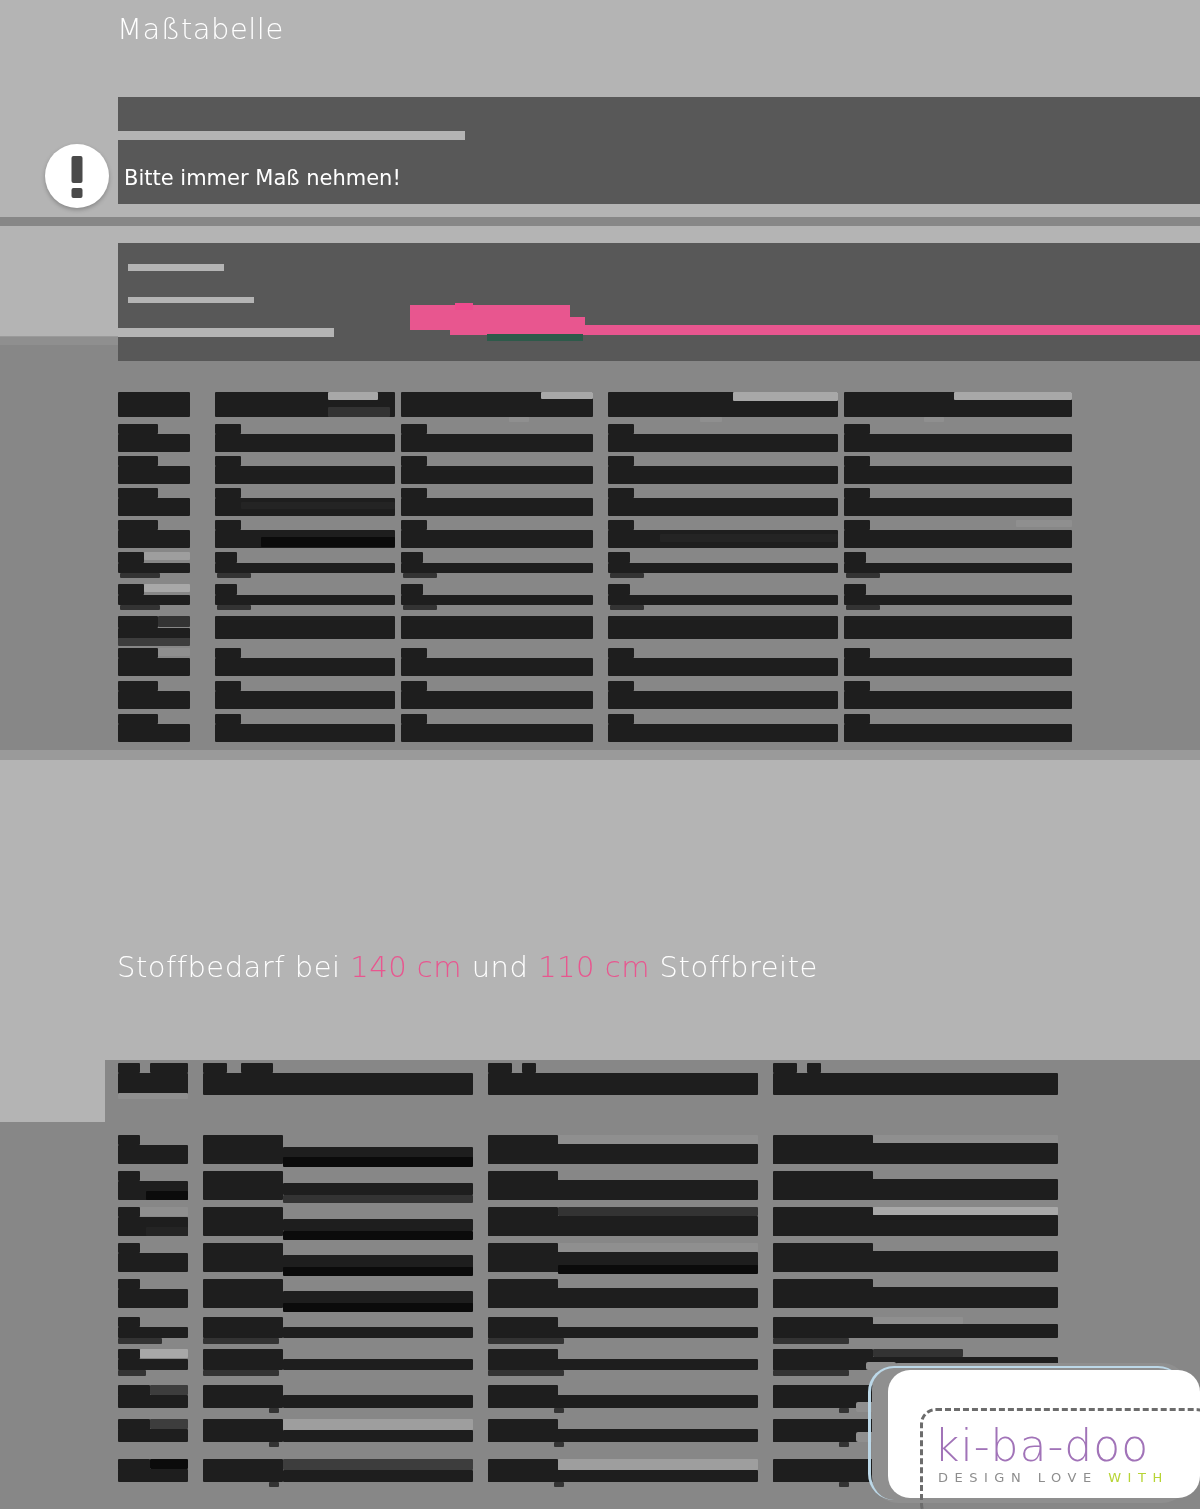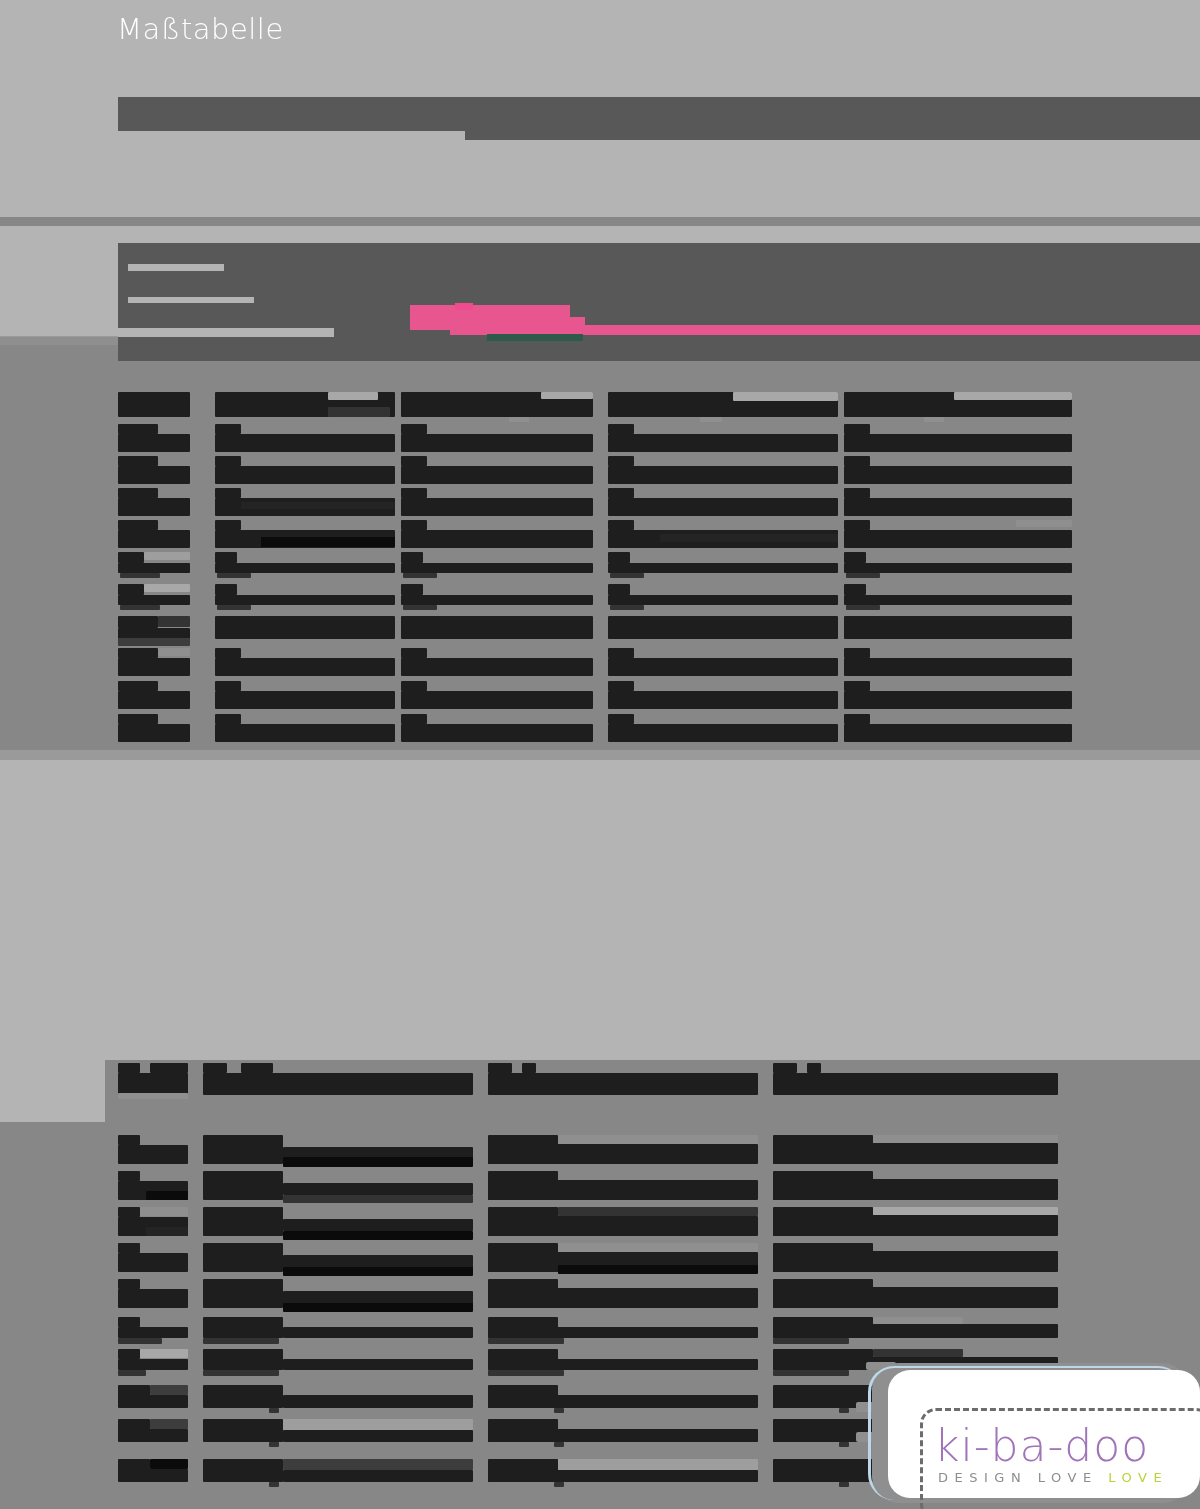--- a/index.html
+++ b/index.html
@@ -155,20 +155,25 @@
   <div class="band band-light" style="top:760px; height:300px;"></div>
   <div class="band band-dark" style="top:1060px;height:449px;"></div>
 
   <div class="band band-light" style="top:1060px;left:0;width:105px;height:62px;"></div>
 
   <div id="title-main" class="h-title">Maßtabelle</div>
 
   <div class="panel" style="left:118px; top:97px; width:1082px; height:34px;"></div>
   <div class="panel" style="left:465px; top:131px; width:735px; height:9px;"></div>
 
+  <div id="alert-row">
+    <div class="panel" style="left:118px; top:0px; width:1082px; height:64px;"></div>
+    <div id="alert-icon"></div>
+    <div id="alert-text">Bitte immer Maß nehmen!</div>
+  </div>
 
   <div class="band band-dark" style="top:217px; height:9px;"></div>
 
   <div>
     <div class="panel" style="left:118px; top:243px; width:1082px; height:18px;"></div>
     <div class="panel" style="left:118px; top:261px; width:1082px; height:10px;"></div>
     <div class="rbar" style="left:128px; top:264px; width:96px; height:8px; background:#b4b4b4;"></div>
     <div class="panel" style="left:118px; top:271px; width:1082px; height:32px;"></div>
     <div class="rbar" style="left:128px; top:297px; width:126px; height:8px; background:#b4b4b4;"></div>
     <div class="panel" style="left:118px; top:303px; width:1082px; height:36px;"></div>
@@ -450,20 +455,23 @@
         <div class="blk" style="left:0; top:0; width:26px; height:10px;"></div>
         <div class="blk" style="left:0; top:10px; width:230px; height:18px;"></div>
       </div>
       <div class="tcell" style="left:726px; width:228px;">
         <div class="blk" style="left:0; top:0; width:26px; height:10px;"></div>
         <div class="blk" style="left:0; top:10px; width:228px; height:18px;"></div>
       </div>
     </div>
   </div>
 
+  <div id="title-second" class="h-title">
+    <span>Stoffbedarf bei </span><span class="pink">140 cm</span><span> und </span><span class="pink">110 cm</span><span> Stoffbreite</span>
+  </div>
 
   <div class="table" style="left:118px; top:1063px; width:940px; height:420px;">
 
     <div class="trow" style="height:34px;">
       <div class="tcell" style="left:0px; width:70px;">
         <div class="blk" style="left:0; top:0; width:22px; height:10px;"></div>
         <div class="blk" style="left:32px; top:0; width:38px; height:10px;"></div>
         <div class="blk" style="left:0; top:10px; width:70px; height:22px;"></div>
         <div class="blk faint3" style="left:0; top:30px; width:70px; height:6px;"></div>
       </div>
@@ -721,17 +729,17 @@
   <div id="logo-wrap">
 
     <div class="hinge" style="left:0px;  top:22px;  width:30px; height:8px;"></div>
     <div class="hinge" style="left:-10px;top:62px;  width:34px; height:10px;"></div>
     <div class="hinge" style="left:-10px;top:92px;  width:34px; height:10px;"></div>
     <div id="logo-shadow"></div>
     <div id="logo-edge"></div>
     <div id="logo-card">
       <div id="logo-dash"></div>
       <div id="logo-name">ki-ba-doo</div>
-      <div id="logo-tag"><span>DESIGN LOVE </span><span class="love">LOVE</span></div>
+      <div id="logo-tag"><span>DESIGN LOVE </span><span class="love">WITH</span></div>
     </div>
   </div>
 
 </div>
 
 </body></html>

